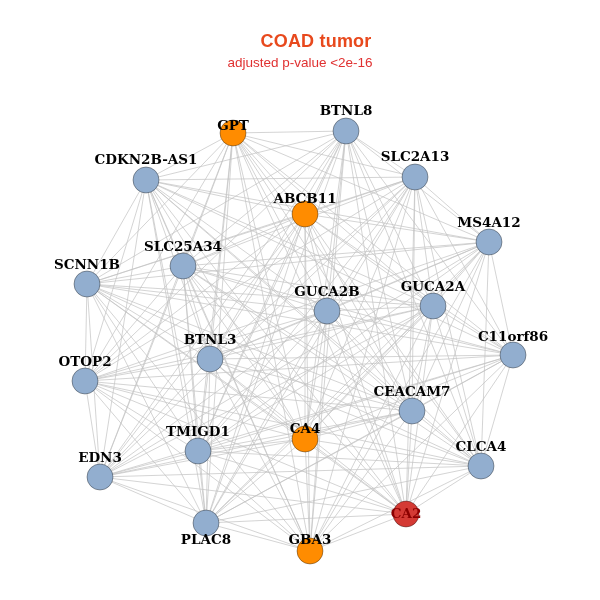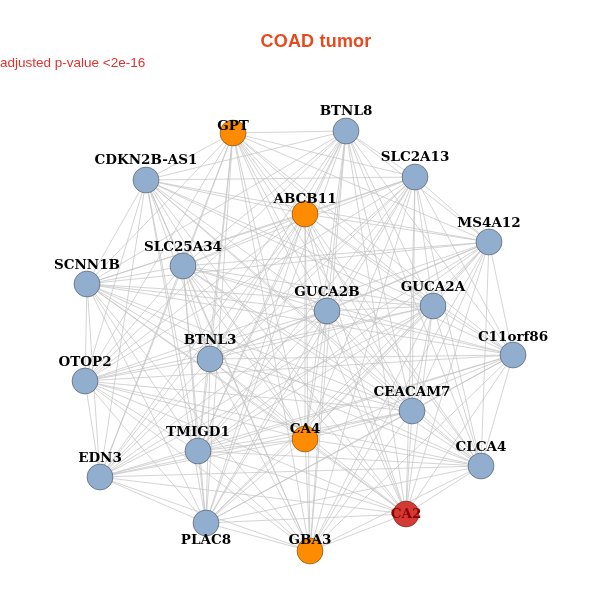--- a/index.html
+++ b/index.html
@@ -1,20 +1,20 @@
 <!DOCTYPE html>
 <html><head>
 <meta charset="utf-8">
 <style>
   html,body{margin:0;padding:0;background:#ffffff;}
   body{width:600px;height:600px;font-family:"Liberation Sans",sans-serif;}
   .figure{position:relative;width:600px;height:600px;overflow:hidden;background:#fff;}
   .plot-title{position:absolute;top:31px;left:16px;width:100%;text-align:center;
     font-size:18px;font-weight:bold;letter-spacing:.2px;}
-  .plot-subtitle{position:absolute;top:55px;left:0;width:100%;
+  .plot-subtitle{position:absolute;top:55px;left:0;width:100%;text-align:center;
     font-size:13.5px;}
   svg.network{position:absolute;left:0;top:0;}
   .node-label{font-family:"DejaVu Serif",serif;font-weight:bold;font-size:13.5px;}
 </style>
 </head>
 <body>
 
 <div class="figure">
   <svg class="network" id="net" width="600" height="600" viewBox="0 0 600 600">
     <g id="edges">

